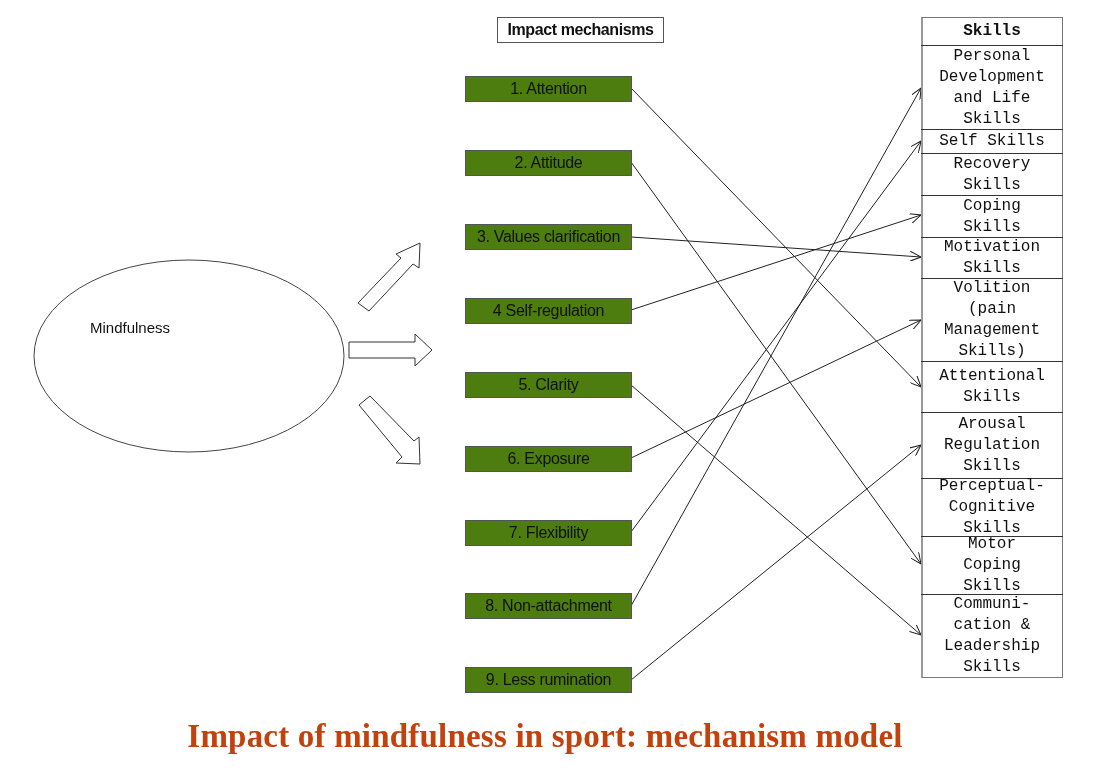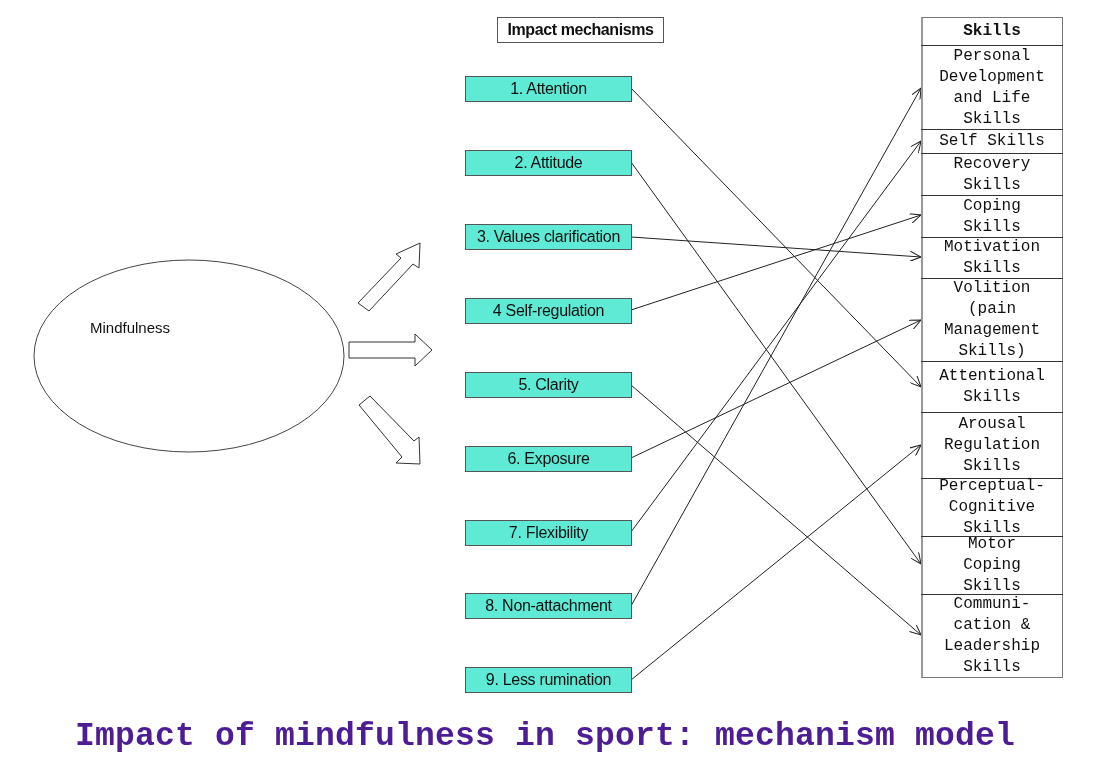--- a/index.html
+++ b/index.html
@@ -1,25 +1,25 @@
 <!DOCTYPE html>
 <html><head>
 <meta charset="utf-8">
 <style>
   html, body { margin: 0; padding: 0; background: #ffffff; }
   body { width: 1104px; height: 771px; position: relative; overflow: hidden; font-family: "Liberation Sans", sans-serif; color: #111; }
   #canvas { position: absolute; left: 0; top: 0; width: 1104px; height: 771px; }
-  .mech { position: absolute; left: 465px; width: 167px; height: 26px; border: 1px solid #555; background: #5eead4; box-sizing: border-box; font-size: 16px; display: flex; align-items: center; justify-content: center; white-space: nowrap; letter-spacing: -0.3px; }
+  .mech { position: absolute; left: 465px; width: 167px; height: 26px; border: 1px solid #555; background: #4d7c0f; box-sizing: border-box; font-size: 16px; display: flex; align-items: center; justify-content: center; white-space: nowrap; letter-spacing: -0.3px; }
   .mech-header { position: absolute; left: 465px; top: 17px; width: 167px; height: 26px; border: 1px solid #555; box-sizing: border-box; font-size: 16px; font-weight: bold; display: flex; align-items: center; justify-content: center; white-space: nowrap; letter-spacing: -0.4px; margin-left: 32px; }
   .skills-col { position: absolute; left: 921px; top: 17px; width: 142px; height: 661px; border: 1px solid #777; border-left: 2px solid #999; box-sizing: border-box; }
   .skill { position: absolute; left: 921px; width: 142px; box-sizing: border-box; font-size: 16px; line-height: 21px; display: flex; align-items: center; justify-content: center; text-align: center; border-top: 1px solid #333; }
   .skill span { display: block; padding: 0 14px; font-family: Liberation Mono, monospace; }
   .skill-header { font-weight: bold; border-top: none; }
   .ellipse-text { position: absolute; left: 90px; top: 314px; width: 205px; font-size: 15px; line-height: 28px; text-align: left; }
-  .title { position: absolute; left: 0; top: 718px; width: 1090px; text-align: center; font-family: Liberation Mono, monospace; font-weight: bold; font-size: 33px; letter-spacing: 0.2px; color: #4c1d95; }
+  .title { position: absolute; left: 0; top: 718px; width: 1090px; text-align: center; font-family: Liberation Serif, serif; font-weight: bold; font-size: 33px; letter-spacing: 0.2px; color: #c2410c; }
 </style>
 </head>
 <body>
 
 <svg id="canvas" width="1104" height="771" viewBox="0 0 1104 771">
   <defs>
     <marker id="arrowhead" markerWidth="12" markerHeight="10" refX="11" refY="5" orient="auto" markerUnits="userSpaceOnUse">
       <path d="M0,0 L11,5 L0,10" fill="none" stroke="#222" stroke-width="1"></path>
     </marker>
   </defs>

